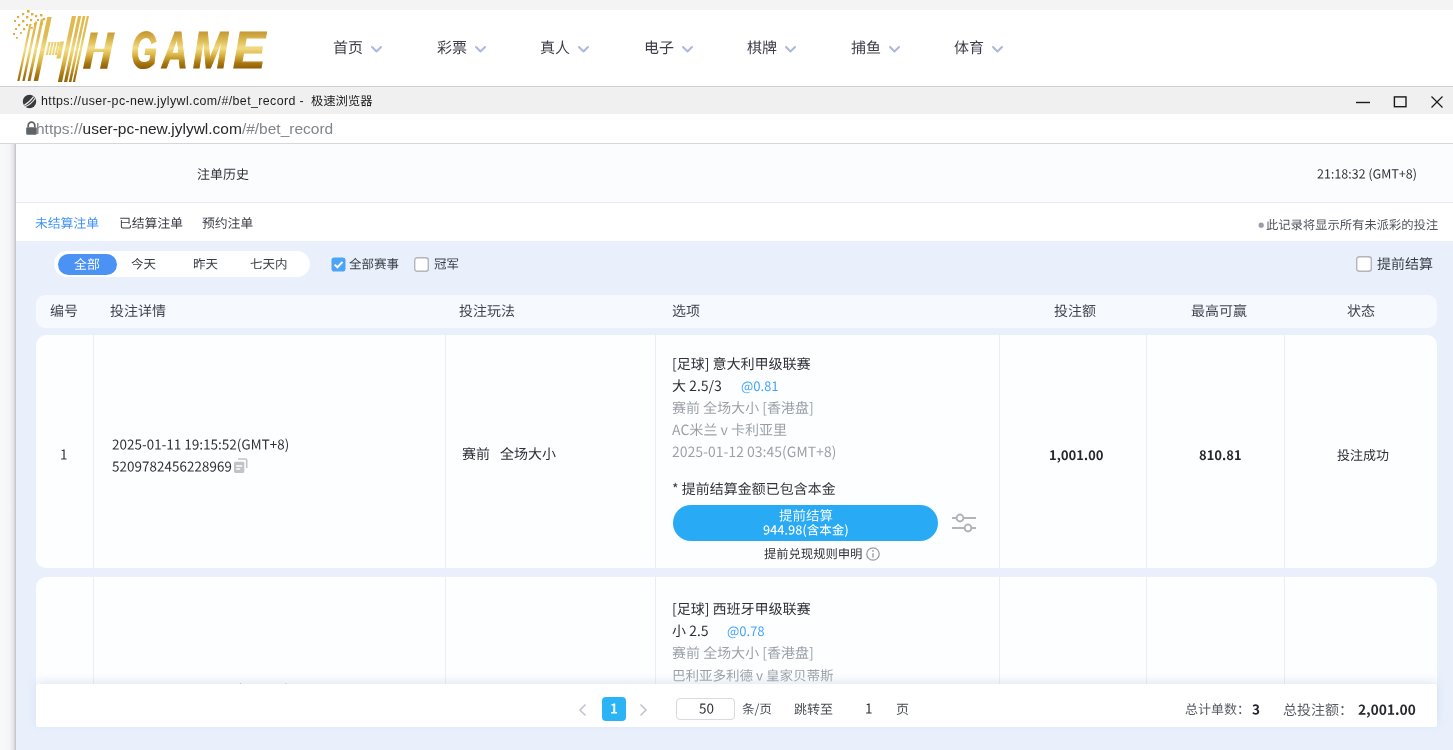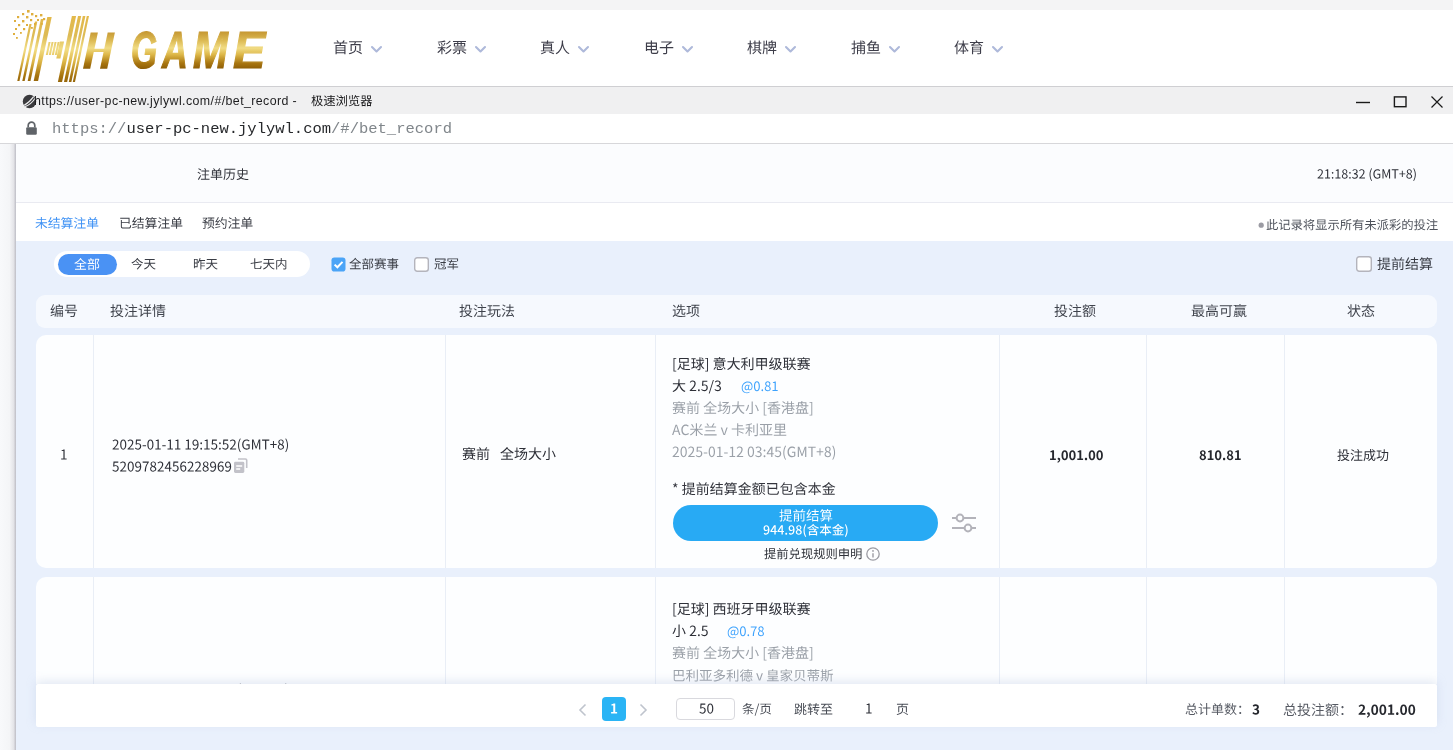--- a/index.html
+++ b/index.html
@@ -113,36 +113,36 @@
   </svg>
 <svg style="position:absolute;left:991.0px;top:44.5px" width="13" height="9">
     <path d="M2,2 L6.5,6.5 L11,2" fill="none" stroke="#aeb9da" stroke-width="2.1" stroke-linecap="round" stroke-linejoin="round"></path>
   </svg>
 <div style="position:absolute;left:0px;top:86px;width:1453px;height:1px;background:#cfcfd2"></div>
 <div style="position:absolute;left:0px;top:87px;width:1453px;height:27px;background:#f0f0f1"></div>
 <svg style="position:absolute;left:22px;top:94px" width="15" height="15" viewBox="0 0 15 15">
     <circle cx="7.5" cy="7.5" r="6.7" fill="#3a3a3d"></circle>
     <path d="M2.2,11.2 C5.5,9.5 9.5,5.5 11.6,2.6 M3.0,12.6 C7.0,11.2 11.2,7.2 13.2,4.2" fill="none" stroke="#ededee" stroke-width="1.15"></path>
   </svg>
-<div style="position:absolute;left:34px;top:91.7px;height:18.6px;line-height:18.6px;font-size:12.4px;color:#1d1d1f;font-weight:400;letter-spacing:0.4px;font-family:'Liberation Sans',sans-serif;white-space:nowrap;">https://user-pc-new.jylywl.com/#/bet_record&nbsp;-</div>
+<div style="position:absolute;left:41px;top:91.7px;height:18.6px;line-height:18.6px;font-size:12.4px;color:#1d1d1f;font-weight:400;letter-spacing:0.4px;font-family:'Liberation Sans',sans-serif;white-space:nowrap;">https://user-pc-new.jylywl.com/#/bet_record&nbsp;-</div>
 <svg style="position:absolute;left:311.0px;top:93.1px" width="61.5" height="16.6">
     <path fill="#1d1d1f" transform="translate(0,12.30) scale(0.01230,-0.01230)" d="M196 840V647H62V577H190C158 440 95 281 31 197C45 179 63 146 71 124C117 191 162 299 196 410V-79H264V457C292 407 324 345 338 313L384 366C366 396 288 517 264 548V577H375V647H264V840ZM387 775V706H501C489 373 450 119 292 -37C309 -47 343 -70 354 -81C455 27 508 170 538 349C574 261 619 182 673 114C618 55 554 9 484 -24C501 -36 526 -64 537 -81C604 -47 666 0 722 59C778 2 842 -45 916 -77C928 -58 950 -30 967 -15C892 14 826 59 770 116C842 212 898 334 929 486L883 505L869 502H756C780 584 807 689 829 775ZM572 706H739C717 612 688 506 664 436H843C817 332 774 243 721 171C647 262 593 375 558 497C564 563 569 632 572 706Z M1068 760C1124 708 1192 634 1223 587L1283 632C1250 679 1181 750 1125 799ZM1266 483H1048V413H1194V100C1148 84 1095 42 1042 -9L1089 -72C1142 -10 1194 43 1231 43C1254 43 1285 14 1327 -11C1397 -50 1482 -61 1600 -61C1695 -61 1869 -55 1941 -50C1942 -29 1954 5 1962 24C1865 14 1717 7 1602 7C1494 7 1408 13 1344 50C1309 69 1286 87 1266 97ZM1428 528H1587V400H1428ZM1660 528H1827V400H1660ZM1587 839V736H1318V671H1587V588H1358V340H1554C1496 255 1398 174 1306 135C1322 121 1344 96 1355 78C1437 121 1525 198 1587 283V49H1660V281C1744 220 1833 147 1880 95L1928 145C1875 201 1773 279 1684 340H1899V588H1660V671H1945V736H1660V839Z M2687 734V138H2752V734ZM2850 841V4C2850 -10 2845 -14 2832 -14C2819 -15 2778 -15 2733 -14C2742 -34 2752 -63 2755 -81C2818 -81 2859 -79 2883 -68C2908 -56 2918 -37 2918 4V841ZM2083 773C2129 732 2184 674 2208 637L2261 681C2235 718 2179 773 2133 812ZM2042 502C2092 466 2152 413 2181 377L2230 426C2200 461 2139 511 2089 545ZM2063 -10 2126 -50C2168 37 2218 154 2255 252L2198 291C2158 186 2102 64 2063 -10ZM2297 483C2343 422 2391 353 2433 283C2389 164 2327 65 2239 -7C2255 -21 2281 -48 2291 -62C2371 10 2431 101 2477 209C2513 144 2543 83 2561 33L2622 75C2599 136 2558 213 2509 293C2540 385 2562 488 2580 601H2645V669H2279V601H2509C2497 517 2481 439 2461 367C2425 420 2388 472 2351 518ZM2380 807C2405 764 2436 704 2447 669L2513 698C2499 733 2469 790 2442 832Z M3644 626C3695 578 3752 510 3777 464L3844 496C3818 541 3762 606 3708 653ZM3115 784V502H3188V784ZM3324 830V469H3397V830ZM3528 183V26C3528 -47 3553 -66 3651 -66C3672 -66 3806 -66 3827 -66C3907 -66 3928 -38 3937 76C3917 80 3887 90 3871 102C3867 11 3860 -2 3820 -2C3791 -2 3680 -2 3658 -2C3611 -2 3603 2 3603 27V183ZM3457 326V248C3457 168 3431 55 3066 -22C3083 -37 3104 -65 3114 -82C3491 7 3535 142 3535 246V326ZM3196 439V121H3270V372H3741V127H3819V439ZM3586 841C3559 729 3512 615 3451 541C3470 533 3501 514 3515 503C3549 548 3580 606 3606 671H3935V738H3632C3641 767 3650 796 3658 826Z M4196 730H4366V589H4196ZM4622 730H4802V589H4622ZM4614 484C4656 468 4706 443 4740 420H4452C4475 452 4495 485 4511 518L4437 532V795H4128V524H4431C4415 489 4392 454 4364 420H4052V353H4298C4230 293 4141 239 4030 198C4045 184 4064 158 4072 141L4128 165V-80H4198V-51H4365V-74H4437V229H4246C4305 267 4355 309 4396 353H4582C4624 307 4679 264 4739 229H4555V-80H4624V-51H4802V-74H4875V164L4924 148C4934 166 4955 194 4972 208C4863 234 4751 288 4675 353H4949V420H4774L4801 449C4768 475 4704 506 4653 524ZM4553 795V524H4875V795ZM4198 15V163H4365V15ZM4624 15V163H4802V15Z"></path>
   </svg>
 <svg style="position:absolute;left:1352px;top:92px" width="95" height="18">
     <path d="M4,10.5 H18" stroke="#1a1a1a" stroke-width="1.4"></path>
     <rect x="42.4" y="4.9" width="11.6" height="9.8" fill="none" stroke="#1a1a1a" stroke-width="1.4"></rect>
     <path d="M79.5,4.5 L90.5,15.5 M90.5,4.5 L79.5,15.5" stroke="#1a1a1a" stroke-width="1.2"></path>
   </svg>
 <div style="position:absolute;left:0px;top:114px;width:1453px;height:29px;background:#ffffff"></div>
 <div style="position:absolute;left:0px;top:143px;width:1453px;height:1px;background:#d7d7da"></div>
 <svg style="position:absolute;left:25px;top:121px" width="13" height="15" viewBox="0 0 13 15">
     <path d="M3.2,6.2 V4.4 a3.3,3.3 0 0 1 6.6,0 V6.2" fill="none" stroke="#5f6368" stroke-width="1.7"></path>
     <rect x="1.2" y="6.2" width="10.6" height="7.6" rx="1.2" fill="#5f6368"></rect>
   </svg>
-<div style="position:absolute;left:52px;top:118px;height:22px;line-height:22px;font-size:15.5px;color:#80868b;font-family:Liberation Mono, monospace;white-space:nowrap">https://<span style="color:#26282b">user-pc-new.jylywl.com</span>/#/bet_record</div>
+<div style="position:absolute;left:36px;top:118px;height:22px;line-height:22px;font-size:15.5px;color:#80868b;font-family:Liberation Sans, sans-serif;white-space:nowrap">https://<span style="color:#26282b">user-pc-new.jylywl.com</span>/#/bet_record</div>
 <div style="position:absolute;left:0px;top:144px;width:16px;height:606px;background:linear-gradient(to right,#f8f9fb 0%,#f4f5f7 60%,#e4e4e8 85%,#bdbdc5 100%)"></div>
 <div style="position:absolute;left:16px;top:144px;width:1437px;height:58px;background:#fbfcfe"></div>
 <svg style="position:absolute;left:197.0px;top:165.6px" width="52.0" height="17.6">
     <path fill="#33353d" transform="translate(0,13.00) scale(0.01300,-0.01300)" d="M94 774C159 743 242 695 284 662L327 724C284 755 200 800 136 828ZM42 497C105 467 187 420 227 388L269 451C227 482 144 526 83 553ZM71 -18 134 -69C194 24 263 150 316 255L262 305C204 191 125 59 71 -18ZM548 819C582 767 617 697 631 653L704 682C689 726 651 793 616 844ZM334 649V578H597V352H372V281H597V23H302V-49H962V23H675V281H902V352H675V578H938V649Z M1221 437H1459V329H1221ZM1536 437H1785V329H1536ZM1221 603H1459V497H1221ZM1536 603H1785V497H1536ZM1709 836C1686 785 1645 715 1609 667H1366L1407 687C1387 729 1340 791 1299 836L1236 806C1272 764 1311 707 1333 667H1148V265H1459V170H1054V100H1459V-79H1536V100H1949V170H1536V265H1861V667H1693C1725 709 1760 761 1790 809Z M2115 791V472C2115 320 2109 113 2035 -35C2053 -43 2087 -64 2101 -77C2180 80 2191 311 2191 472V720H2947V791ZM2494 667C2493 610 2491 554 2488 501H2255V430H2482C2463 234 2405 74 2212 -20C2229 -33 2252 -58 2262 -75C2471 32 2535 211 2558 430H2818C2804 156 2788 47 2759 21C2749 9 2737 7 2717 7C2694 7 2632 8 2569 14C2582 -7 2592 -39 2593 -61C2654 -65 2714 -66 2746 -63C2782 -60 2803 -53 2824 -27C2861 13 2878 135 2894 466C2895 476 2896 501 2896 501H2564C2568 554 2569 610 2571 667Z M3196 610H3463V423H3196ZM3540 610H3808V423H3540ZM3237 317 3170 292C3209 206 3259 141 3320 90C3258 49 3170 14 3043 -13C3059 -30 3079 -63 3088 -80C3223 -48 3318 -5 3385 45C3518 -35 3697 -64 3929 -78C3934 -52 3949 -19 3964 -1C3738 8 3569 30 3443 97C3511 172 3532 259 3538 351H3884V682H3540V836H3463V682H3123V351H3461C3456 274 3439 201 3378 139C3321 183 3274 241 3237 317Z"></path>
   </svg>
 <svg style="position:absolute;left:1317.0px;top:166.4px" width="100.0" height="16.9">
     <path fill="#2c2e36" transform="translate(0,12.50) scale(0.01250,-0.01250)" d="M44 0H505V79H302C265 79 220 75 182 72C354 235 470 384 470 531C470 661 387 746 256 746C163 746 99 704 40 639L93 587C134 636 185 672 245 672C336 672 380 611 380 527C380 401 274 255 44 54Z M643 0H1045V76H898V733H828C788 710 741 693 676 681V623H807V76H643Z M1249 390C1285 390 1315 418 1315 460C1315 501 1285 530 1249 530C1212 530 1183 501 1183 460C1183 418 1212 390 1249 390ZM1249 -13C1285 -13 1315 15 1315 56C1315 98 1285 126 1249 126C1212 126 1183 98 1183 56C1183 15 1212 -13 1249 -13Z M1476 0H1878V76H1731V733H1661C1621 710 1574 693 1509 681V623H1640V76H1476Z M2223 -13C2360 -13 2452 70 2452 176C2452 277 2393 332 2329 369V374C2372 408 2426 474 2426 551C2426 664 2350 744 2225 744C2111 744 2024 669 2024 558C2024 481 2070 426 2123 389V385C2056 349 1989 280 1989 182C1989 69 2087 -13 2223 -13ZM2273 398C2186 432 2107 471 2107 558C2107 629 2156 676 2224 676C2302 676 2348 619 2348 546C2348 492 2322 442 2273 398ZM2224 55C2136 55 2070 112 2070 190C2070 260 2112 318 2171 356C2275 314 2365 278 2365 179C2365 106 2309 55 2224 55Z M2637 390C2673 390 2703 418 2703 460C2703 501 2673 530 2637 530C2600 530 2571 501 2571 460C2571 418 2600 390 2637 390ZM2637 -13C2673 -13 2703 15 2703 56C2703 98 2673 126 2637 126C2600 126 2571 98 2571 56C2571 15 2600 -13 2637 -13Z M3039 -13C3170 -13 3275 65 3275 196C3275 297 3206 361 3120 382V387C3198 414 3250 474 3250 563C3250 679 3160 746 3036 746C2952 746 2887 709 2832 659L2881 601C2923 643 2974 672 3033 672C3110 672 3157 626 3157 556C3157 477 3106 416 2954 416V346C3124 346 3182 288 3182 199C3182 115 3121 63 3033 63C2950 63 2895 103 2852 147L2805 88C2853 35 2925 -13 3039 -13Z M3375 0H3836V79H3633C3596 79 3551 75 3513 72C3685 235 3801 384 3801 531C3801 661 3718 746 3587 746C3494 746 3430 704 3371 639L3424 587C3465 636 3516 672 3576 672C3667 672 3711 611 3711 527C3711 401 3605 255 3375 54Z M4349 -196 4405 -171C4319 -29 4278 141 4278 311C4278 480 4319 649 4405 792L4349 818C4257 668 4202 507 4202 311C4202 114 4257 -47 4349 -196Z M4837 -13C4935 -13 5016 23 5063 72V380H4822V303H4978V111C4949 84 4898 68 4846 68C4689 68 4601 184 4601 369C4601 552 4697 665 4845 665C4918 665 4966 634 5003 596L5053 656C5011 700 4944 746 4842 746C4648 746 4506 603 4506 366C4506 128 4644 -13 4837 -13Z M5238 0H5321V406C5321 469 5315 558 5309 622H5313L5372 455L5511 74H5573L5711 455L5770 622H5774C5769 558 5762 469 5762 406V0H5848V733H5737L5597 341C5580 291 5565 239 5546 188H5542C5524 239 5508 291 5489 341L5349 733H5238Z M6202 0H6295V655H6517V733H5980V655H6202Z M6789 116H6862V335H7066V403H6862V622H6789V403H6586V335H6789Z M7383 -13C7520 -13 7612 70 7612 176C7612 277 7553 332 7489 369V374C7532 408 7586 474 7586 551C7586 664 7510 744 7385 744C7271 744 7184 669 7184 558C7184 481 7230 426 7283 389V385C7216 349 7149 280 7149 182C7149 69 7247 -13 7383 -13ZM7433 398C7346 432 7267 471 7267 558C7267 629 7316 676 7384 676C7462 676 7508 619 7508 546C7508 492 7482 442 7433 398ZM7384 55C7296 55 7230 112 7230 190C7230 260 7272 318 7331 356C7435 314 7525 278 7525 179C7525 106 7469 55 7384 55Z M7757 -196C7849 -47 7904 114 7904 311C7904 507 7849 668 7757 818L7700 792C7786 649 7829 480 7829 311C7829 141 7786 -29 7700 -171Z"></path>
   </svg>
 <div style="position:absolute;left:16px;top:202px;width:1437px;height:1px;background:#e9eaf1"></div>
 <div style="position:absolute;left:16px;top:203px;width:1437px;height:38px;background:#ffffff"></div>

